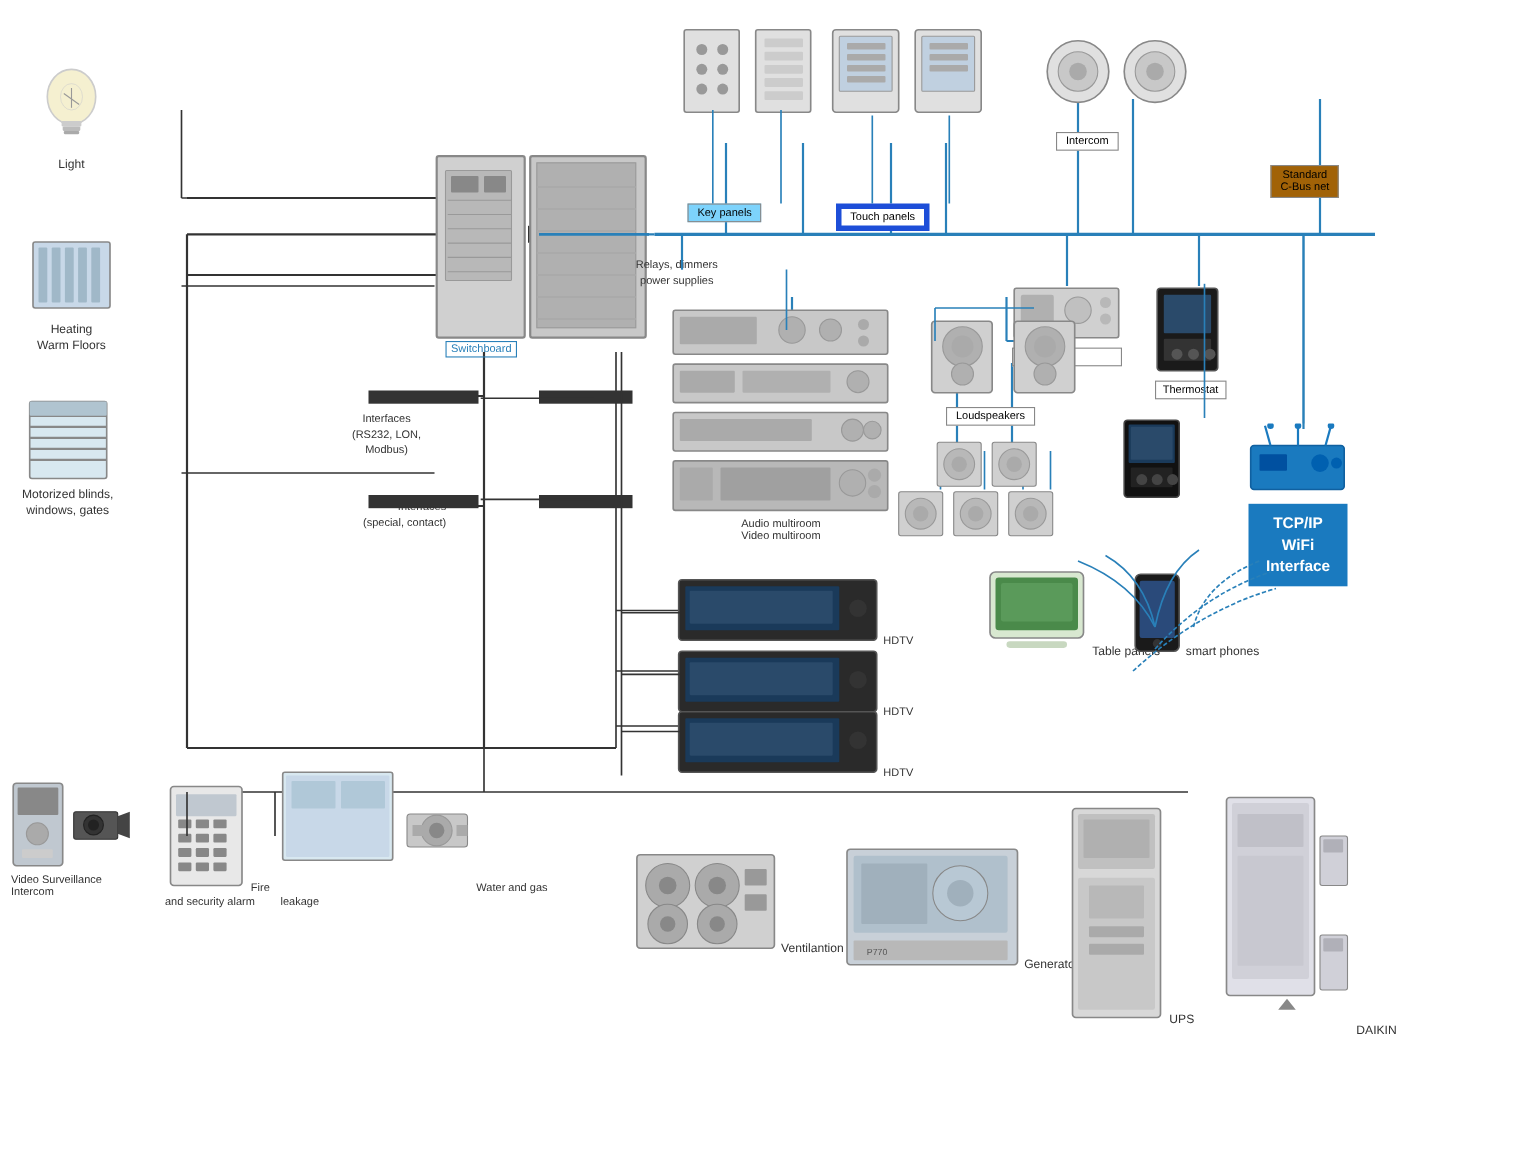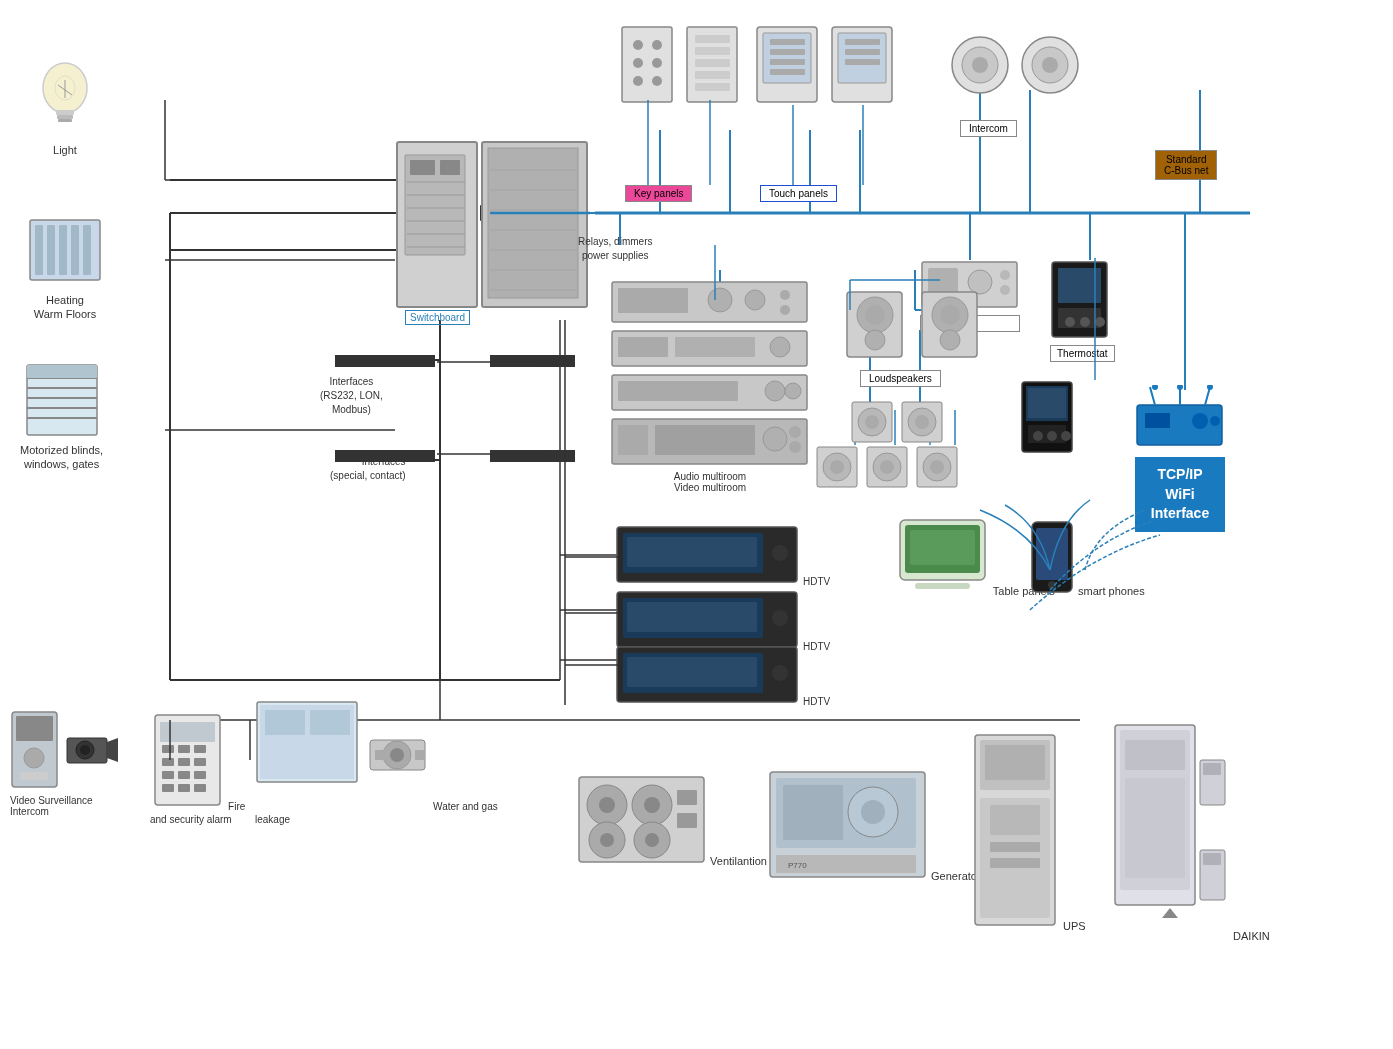--- a/index.html
+++ b/index.html
@@ -208,21 +208,21 @@
     <svg width="55" height="80" viewBox="0 0 55 80" style="position:absolute;left:65;top:0">
       <rect x="2" y="2" width="50" height="75" fill="#e0e0e0" stroke="#888" stroke-width="1.5" rx="2"></rect>
       <rect x="10" y="10" width="35" height="8" fill="#ccc" rx="1"></rect>
       <rect x="10" y="22" width="35" height="8" fill="#ccc" rx="1"></rect>
       <rect x="10" y="34" width="35" height="8" fill="#ccc" rx="1"></rect>
       <rect x="10" y="46" width="35" height="8" fill="#ccc" rx="1"></rect>
       <rect x="10" y="58" width="35" height="8" fill="#ccc" rx="1"></rect>
     </svg>
   </div>
 
-  <div style="position:absolute; left:625px; top:185px; border:1px solid #888; padding:2px 8px; background:#ec4899; font-size:10px; white-space:nowrap;">
+  <div style="position:absolute; left:625px; top:185px; border:1px solid #888; padding:2px 8px; background:#7dd3fc; font-size:10px; white-space:nowrap;">
     <span>Key panels</span>
   </div>
 
   <div style="position:absolute; left:755px; top:25px;">
 
     <svg width="65" height="80" viewBox="0 0 65 80" style="position:absolute;left:0;top:0">
       <rect x="2" y="2" width="60" height="75" fill="#e0e0e0" stroke="#888" stroke-width="1.5" rx="3"></rect>
       <rect x="8" y="8" width="48" height="50" fill="#c0d0e0" stroke="#999" stroke-width="1" rx="1"></rect>
       <rect x="15" y="14" width="35" height="6" fill="#aaa" rx="1"></rect>
       <rect x="15" y="24" width="35" height="6" fill="#aaa" rx="1"></rect>
@@ -232,21 +232,21 @@
 
     <svg width="65" height="80" viewBox="0 0 65 80" style="position:absolute;left:75px;top:0">
       <rect x="2" y="2" width="60" height="75" fill="#e0e0e0" stroke="#888" stroke-width="1.5" rx="3"></rect>
       <rect x="8" y="8" width="48" height="50" fill="#c0d0e0" stroke="#999" stroke-width="1" rx="1"></rect>
       <rect x="15" y="14" width="35" height="6" fill="#aaa" rx="1"></rect>
       <rect x="15" y="24" width="35" height="6" fill="#aaa" rx="1"></rect>
       <rect x="15" y="34" width="35" height="6" fill="#aaa" rx="1"></rect>
     </svg>
   </div>
 
-  <div style="position:absolute; left:760px; top:185px; border:1px solid #1d4ed8; padding:2px 8px; background:#fff; font-size:10px; white-space:nowrap;">
+  <div style="position:absolute; left:760px; top:185px; border:5px solid #1d4ed8; padding:2px 8px; background:#fff; font-size:10px; white-space:nowrap;">
     <span>Touch panels</span>
   </div>
 
   <div style="position:absolute; left:950px; top:35px;">
     <svg width="60" height="60" viewBox="0 0 60 60" style="position:absolute;left:0;top:0">
       <circle cx="30" cy="30" r="28" fill="#e0e0e0" stroke="#888" stroke-width="1.5"></circle>
       <circle cx="30" cy="30" r="18" fill="#c8c8c8" stroke="#999" stroke-width="1"></circle>
       <circle cx="30" cy="30" r="8" fill="#aaa"></circle>
     </svg>
     <svg width="60" height="60" viewBox="0 0 60 60" style="position:absolute;left:70px;top:0">

